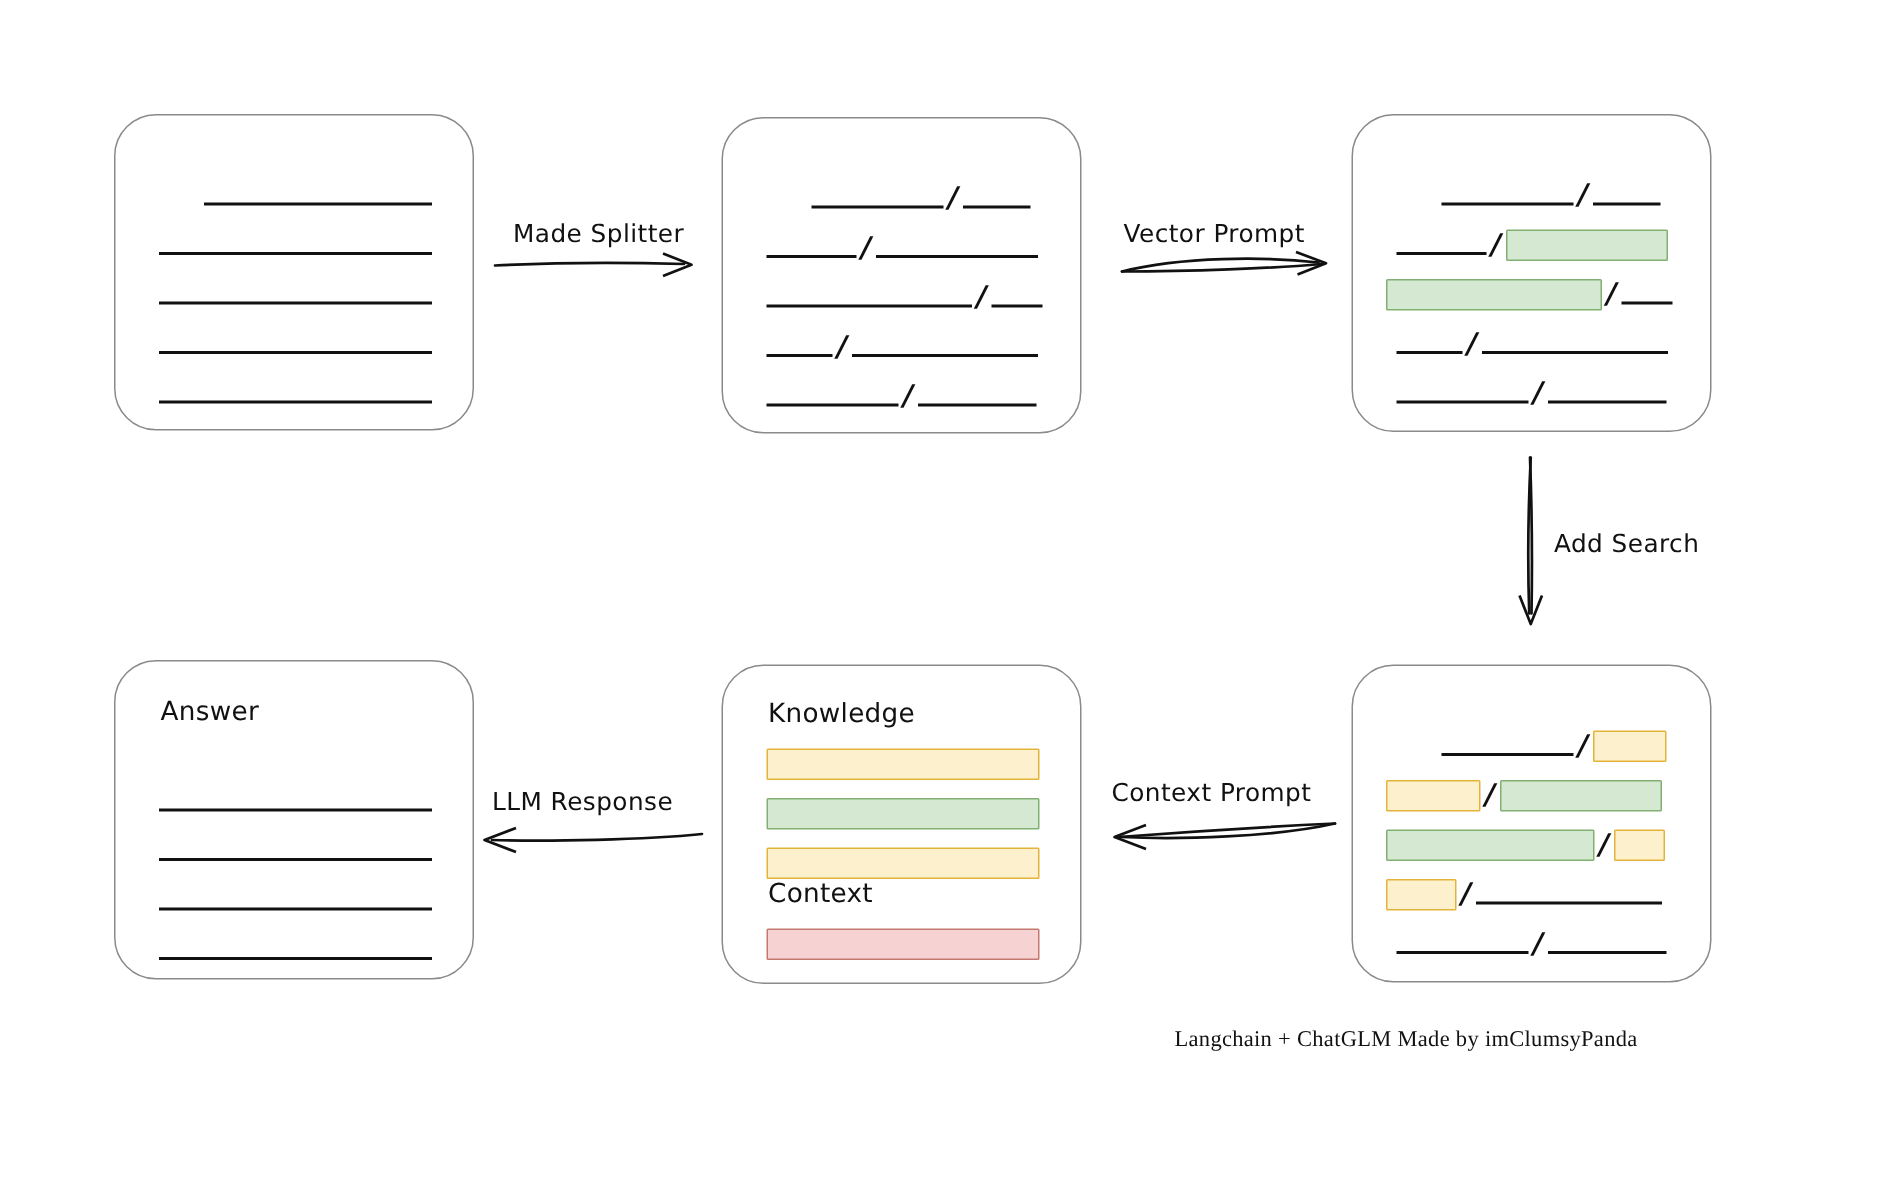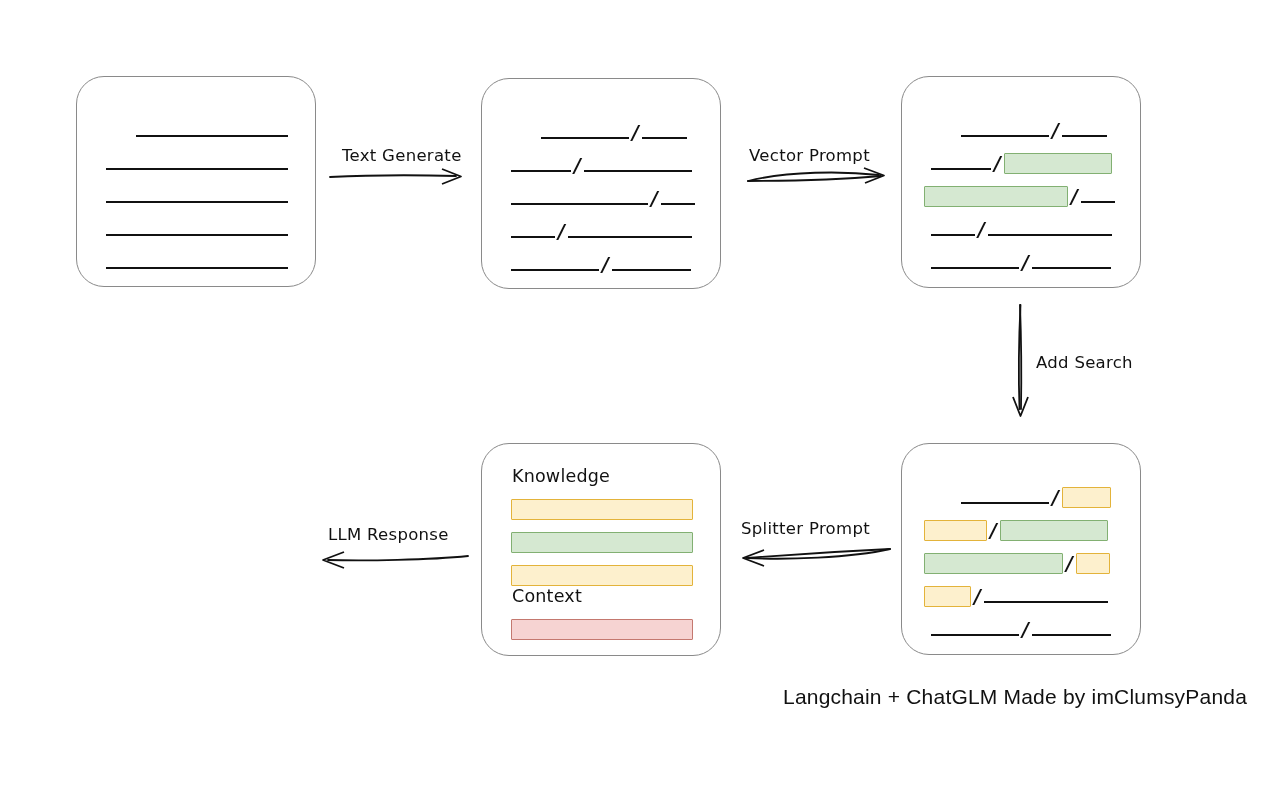--- a/index.html
+++ b/index.html
@@ -112,22 +112,22 @@
   #label-vector-search    { left: 749px; top: 146px; }
   #label-add-context      { left: 1036px; top: 353px; }
   #label-generate-prompt  { left: 741px; top: 519px; }
   #label-llm-response     { left: 328px; top: 525px; }
 
   
   #footer-credit {
     position: absolute;
     left: 783px;
     top: 685px;
-    font-family: Liberation Sans, sans-serif;
-    font-size: 21px;
+    font-family: Liberation Serif, serif;
+    font-size: 15px;
     letter-spacing: 0.2px;
     color: #111111;
     white-space: nowrap;
   }
 
   svg.arrow {
     position: absolute;
     overflow: visible;
   }
 </style>
@@ -154,21 +154,21 @@
           <span class="gap" style="width: 29px;"></span>
           <span class="seg" style="width: 182px;"></span>
         </div>
         <div class="row" style="top: 168px;">
           <span class="gap" style="width: 29px;"></span>
           <span class="seg" style="width: 182px;"></span>
         </div>
       </div>
   </div>
 
-  <div class="arrow-label" id="label-text-splitter">Text Generate</div>
+  <div class="arrow-label" id="label-text-splitter">Made Splitter</div>
   <svg class="arrow" style="left:330px; top:166px;" width="140" height="24">
     <path d="M0,11 C40,9 90,9 126,10" stroke="#111111" stroke-width="1.8" fill="none" stroke-linecap="round"></path>
     <path d="M112,3 L131,10.5 L112,18" stroke="#111111" stroke-width="1.8" fill="none" stroke-linejoin="round"></path>
   </svg>
 
   <div class="card" id="card-split">
     <div class="rowlayer">
         <div class="row" style="top: 36px;">
           <span class="gap" style="width: 59px;"></span>
           <span class="seg" style="width: 88px;"></span>
@@ -279,21 +279,21 @@
         </div>
         <div class="row" style="top: 168px;">
           <span class="gap" style="width: 29px;"></span>
           <span class="seg" style="width: 88px;"></span>
           <span class="slash">/</span>
           <span class="seg" style="width: 79px;"></span>
         </div>
       </div>
   </div>
 
-  <div class="arrow-label" id="label-generate-prompt">Splitter Prompt</div>
+  <div class="arrow-label" id="label-generate-prompt">Context Prompt</div>
   <svg class="arrow" style="left:740px; top:545px;" width="150" height="26">
     <path d="M150,4 C110,13 45,15 8,13" stroke="#111111" stroke-width="1.8" fill="none" stroke-linecap="round"></path>
     <path d="M150,4 C108,6 45,10 6,13" stroke="#111111" stroke-width="1.8" fill="none" stroke-linecap="round"></path>
     <path d="M24,5 L3,13 L24,21" stroke="#111111" stroke-width="1.8" fill="none" stroke-linejoin="round"></path>
   </svg>
 
   <div class="card" id="card-prompt">
     <div class="card-title" style="top:22px;">Knowledge</div>
     <div class="rowlayer" id="prompt-knowledge-bars">
         <div class="row" style="top: 48px;">
@@ -317,16 +317,37 @@
         </div>
       </div>
   </div>
 
   <div class="arrow-label" id="label-llm-response">LLM Response</div>
   <svg class="arrow" style="left:320px; top:550px;" width="150" height="22">
     <path d="M148,6 C110,10 45,11 8,10" stroke="#111111" stroke-width="1.8" fill="none" stroke-linecap="round"></path>
     <path d="M24,2 L3,10 L24,18" stroke="#111111" stroke-width="1.8" fill="none" stroke-linejoin="round"></path>
   </svg>
 
+  <div class="card" id="card-answer">
+    <div class="card-title" style="top:24px;">Answer</div>
+    <div class="rowlayer">
+        <div class="row" style="top: 76px;">
+          <span class="gap" style="width: 29px;"></span>
+          <span class="seg" style="width: 182px;"></span>
+        </div>
+        <div class="row" style="top: 109px;">
+          <span class="gap" style="width: 29px;"></span>
+          <span class="seg" style="width: 182px;"></span>
+        </div>
+        <div class="row" style="top: 142px;">
+          <span class="gap" style="width: 29px;"></span>
+          <span class="seg" style="width: 182px;"></span>
+        </div>
+        <div class="row" style="top: 175px;">
+          <span class="gap" style="width: 29px;"></span>
+          <span class="seg" style="width: 182px;"></span>
+        </div>
+      </div>
+  </div>
 
   <div id="footer-credit">Langchain + ChatGLM Made by imClumsyPanda</div>
 
 </div>
 
 </body></html>

